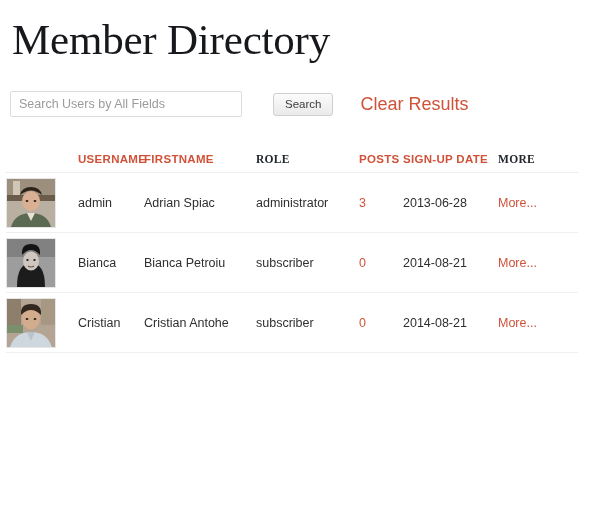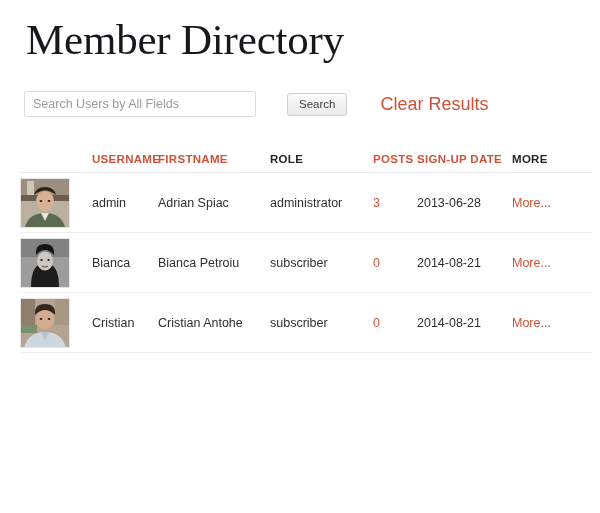--- a/index.html
+++ b/index.html
@@ -10,21 +10,21 @@
   body {
     width: 600px;
     height: 513px;
     overflow: hidden;
     font-family: "Liberation Sans", sans-serif;
     color: #2b2b2b;
     -webkit-font-smoothing: antialiased;
   }
 
   .page {
-    padding: 0 20px;
+    padding: 0 6px;
     box-sizing: border-box;
     width: 600px;
   }
 
   
   .page-title {
     font-family: "Liberation Serif", serif;
     font-size: 43px;
     line-height: 1;
     font-weight: normal;
@@ -32,41 +32,41 @@
     margin: 0;
     padding: 18px 0 0 6px;
     letter-spacing: -0.2px;
   }
 
   
   .search-bar {
     display: flex;
     align-items: center;
     padding: 30px 0 0 4px;
-    gap: 17px;
+    gap: 11px;
   }
   .search-input {
     width: 232px;
     height: 26px;
     box-sizing: border-box;
     border: 1px solid #dcdcdc;
     border-radius: 2px;
     padding: 0 8px;
     font-family: "Liberation Sans", sans-serif;
     font-size: 12.5px;
     color: #555;
     background: #fff;
     outline: none;
   }
   .search-input::placeholder {
     color: #9b9b9b;
     opacity: 1;
   }
   .search-button {
-    margin-left: 14px;
+    margin-left: 20px;
     height: 23px;
     padding: 0 11px;
     box-sizing: border-box;
     border: 1px solid #cfcfcf;
     border-radius: 3px;
     background: linear-gradient(#fbfbfb, #eaeaea);
     font-family: "Liberation Sans", sans-serif;
     font-size: 11.5px;
     color: #3c3c3c;
     cursor: pointer;
@@ -96,20 +96,21 @@
     vertical-align: bottom;
     border-bottom: 1px solid #ededed;
   }
   .th-link {
     color: #cf5239;
     text-decoration: none;
     cursor: pointer;
   }
   .th-static {
     color: #23282d;
+    font-family: Liberation Serif, serif;
   }
 
   .col-avatar  { width: 72px; }
   .col-user    { width: 66px; }
   .col-first   { width: 112px; }
   .col-role    { width: 103px; }
   .col-posts   { width: 44px; }
   .col-date    { width: 95px; }
   .col-more    { width: 80px; }
 

